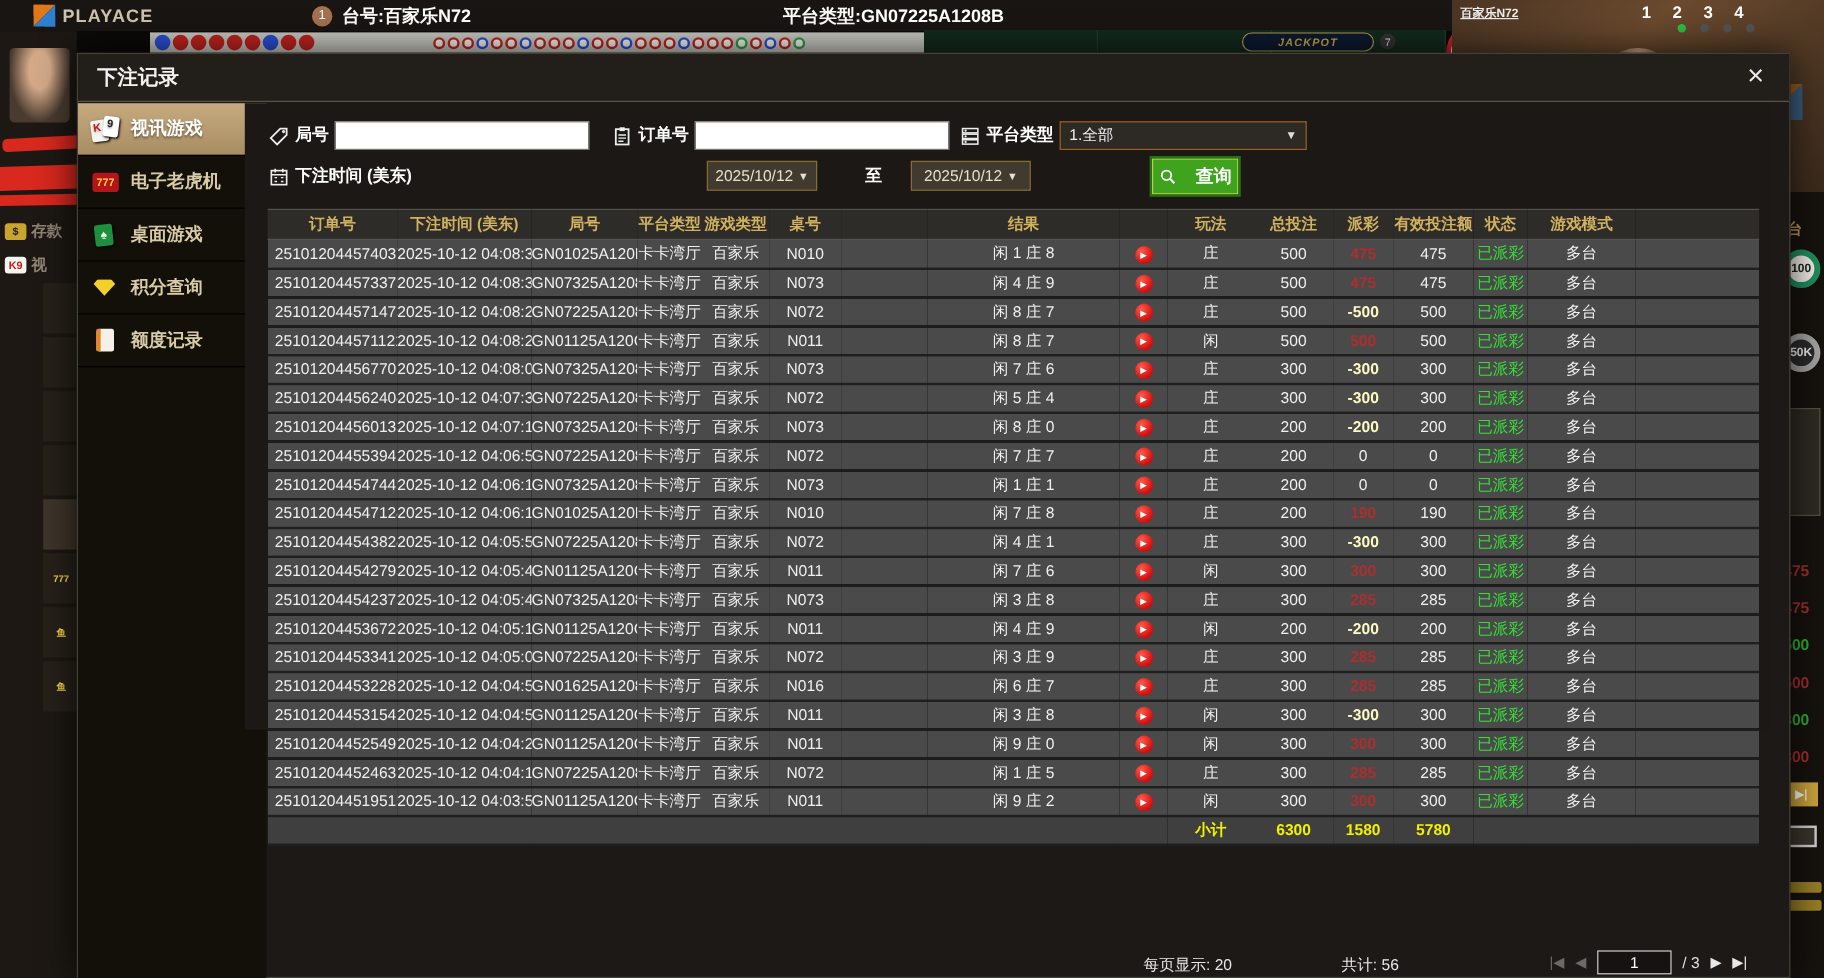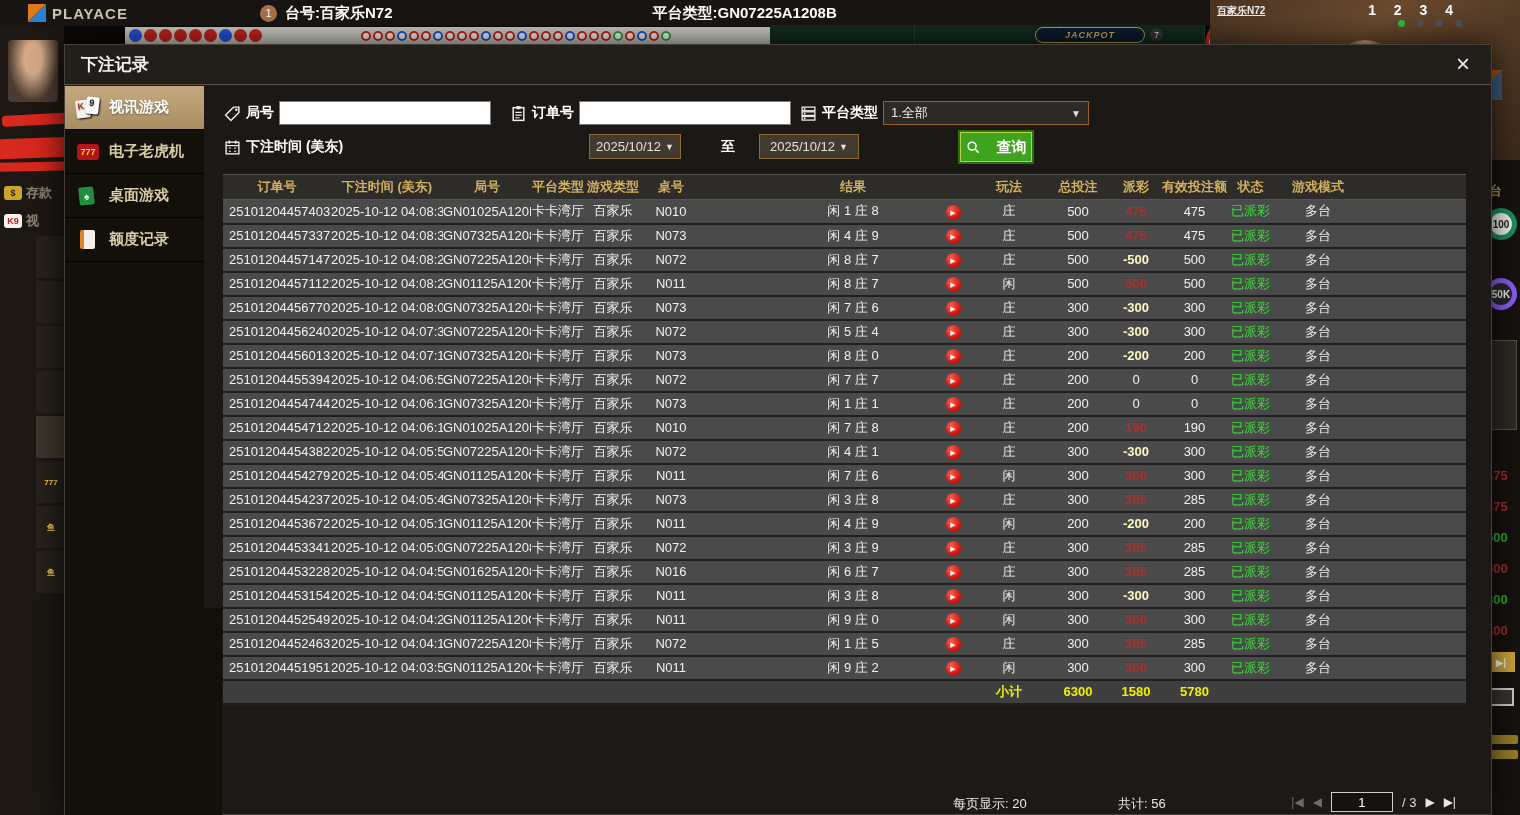--- a/index.html
+++ b/index.html
@@ -72,21 +72,21 @@
   .mtile.hl { background:#3e362b; color:#9a8d79; }
   .mtile.icon-left { padding-left:30px; position:relative; }
   .mtile .mico { position:absolute; left:4px; width:22px; height:16px; border-radius:3px;
     font-size:8px; color:#ffd84a; display:flex; align-items:center; justify-content:center; }
 
   .bg-right { left:1483px; top:160px; width:37px; height:655px; background:#16120e; overflow:hidden; }
   .br-tab { position:absolute; left:6px; top:22px; color:#b99a55; font-size:13px; font-weight:bold; }
   .chip { position:absolute; left:2px; width:32px; height:32px; border-radius:50%;
     display:flex; align-items:center; justify-content:center; font-size:10px; font-weight:bold; }
   .chip-100 { top:48px; background:#f0efe8; border:5px solid #1f8f5f; color:#222; }
-  .chip-50k { top:118px; background:#2a2a2a; border:5px solid #8b5cf6; color:#eee; }
+  .chip-50k { top:118px; background:#2a2a2a; border:5px solid #a3a3a3; color:#eee; }
   .br-panel { position:absolute; left:4px; top:180px; width:30px; height:90px; background:#2e2a24; border:1px solid #57503f; }
   .br-nums { position:absolute; left:0; top:300px; width:37px; }
   .br-num { height:31px; font-size:13px; font-weight:bold; display:flex; align-items:center; padding-left:3px; }
   .br-num.win { color:#a32c2c; } .br-num.loss { color:#2fae2f; }
   .br-play { position:absolute; left:4px; top:492px; width:28px; height:20px; background:#caa33c;
     color:#fff; font-size:10px; display:flex; align-items:center; justify-content:center; }
   .br-mail { position:absolute; left:5px; top:528px; width:26px; height:18px; border:2px solid #cfcfcf; background:#3a342c; }
   .gold-bar { position:absolute; left:2px; width:33px; height:9px; background:#b89a2d; opacity:.8; border-radius:2px; }
 
   
@@ -371,20 +371,26 @@
           <span>电子老虎机</span>
         </div>
 
         <div class="nav-item">
           <span class="nico tg-icon">
             <i>♠</i>
           </span>
           <span>桌面游戏</span>
         </div>
 
+        <div class="nav-item">
+          <span class="nico gem-icon">
+            <i></i>
+          </span>
+          <span>积分查询</span>
+        </div>
 
         <div class="nav-item">
           <span class="nico doc-icon">
             <i></i>
           </span>
           <span>额度记录</span>
         </div>
       </div>
 
     <div class="modal-content">

